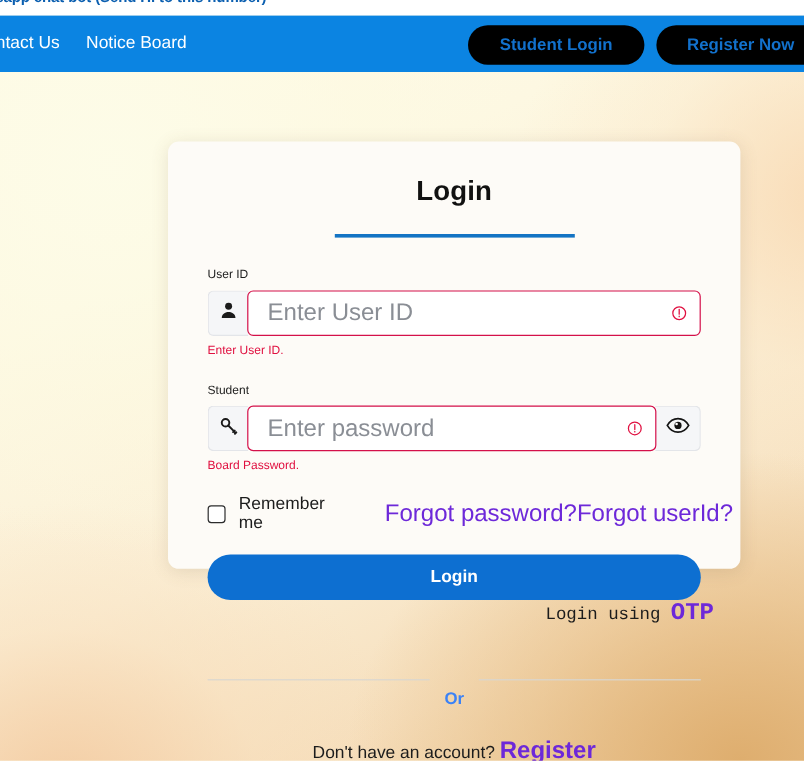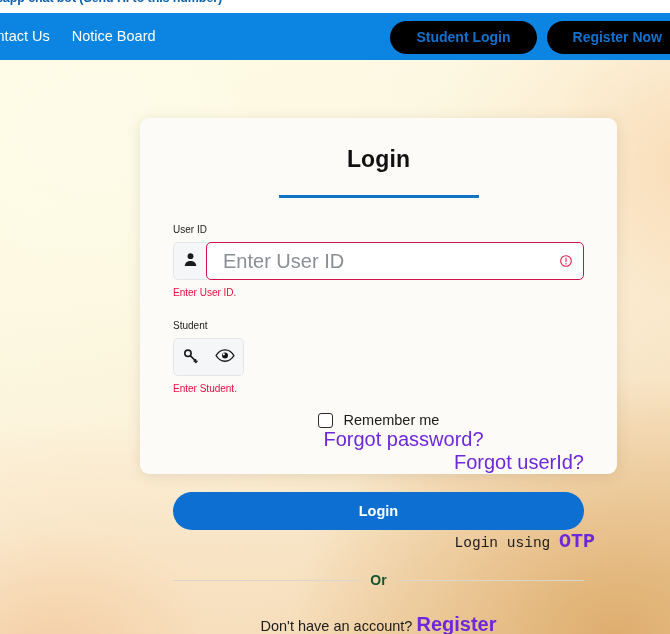--- a/index.html
+++ b/index.html
@@ -140,21 +140,20 @@
   }
   .err-text {
     color: #e01040; font-size: 10px; font-weight: 400;
     margin: 7px 0 0 11px;
   }
 
   
   .options-row {
     display: flex; align-items: center;
     margin: 18px 11px 0 11px;
-    flex-direction: column;
   }
   .remember {
     display: flex; align-items: center; gap: 11px;
     cursor: pointer;
   }
   .chk {
     width: 15px; height: 15px;
     border: 1.6px solid #2c2c2c; border-radius: 3px;
     background: #ffffff;
     flex: 0 0 15px;
@@ -188,21 +187,21 @@
 
   
   .or-divider {
     display: flex; align-items: center;
     margin: 19px 11px 0 11px;
     gap: 12px;
   }
   .or-divider .rule {
     flex: 1 1 auto; height: 1px; background: #d9d6d0;
   }
-  .or-text { font-size: 14px; font-weight: 700; color: #14532d; }
+  .or-text { font-size: 14px; font-weight: 700; color: #3b82f6; margin-top: 32px; }
 
   .register-row {
     text-align: center; font-size: 14.5px; color: #1c1c1c;
     margin-top: 25px;
   }
   .register-row .link { font-weight: 700; }
 </style>
 </head>
 <body>
 
@@ -256,31 +255,41 @@
     <div class="icon-box">
       <span>
         <svg width="17" height="17" viewBox="0 0 20 20" fill="none" stroke="#1b1b1b" stroke-width="1.9">
           <circle cx="7" cy="7.4" r="3.7"></circle>
           <line x1="9.7" y1="10.1" x2="16.4" y2="16.8" stroke-linecap="round"></line>
           <line x1="14.4" y1="16.6" x2="16.0" y2="15.1" stroke-linecap="round"></line>
           <line x1="16.2" y1="18.2" x2="17.6" y2="16.8" stroke-linecap="round"></line>
         </svg>
       </span>
     </div>
+    <div class="input-wrap">
+      <input type="password" placeholder="Enter password" style="">
+      <span class="err-icon">
+        <svg width="14" height="14" viewBox="0 0 20 20" fill="none" stroke="#e01040" stroke-width="1.5">
+          <circle cx="10" cy="10" r="7.6"></circle>
+          <line x1="10" y1="5.6" x2="10" y2="11.2" stroke-linecap="round"></line>
+          <line x1="10" y1="13.6" x2="10" y2="14.2" stroke-linecap="round"></line>
+        </svg>
+      </span>
+    </div>
     <div class="eye-box">
       <span>
         <svg width="20" height="15" viewBox="0 0 24 16" fill="none">
           <path d="M1.3 8C4 3.4 7.8 1.2 12 1.2S20 3.4 22.7 8C20 12.6 16.2 14.8 12 14.8S4 12.6 1.3 8z" stroke="#141414" stroke-width="1.7"></path>
           <circle cx="12" cy="8" r="3.6" fill="#141414"></circle>
           <circle cx="10.6" cy="6.6" r="1.3" fill="#ffffff"></circle>
         </svg>
       </span>
     </div>
   </div>
-  <div class="err-text">Enter Student.</div>
+  <div class="err-text">Board Password.</div>
 
   <div class="options-row">
     <div class="remember">
       <span class="chk"></span>
       <span class="remember-label">Remember me</span>
     </div>
     <a class="link" id="forgot-password-link">Forgot password?</a>
     <a class="link" id="forgot-userid-link">Forgot userId?</a>
   </div>
 

